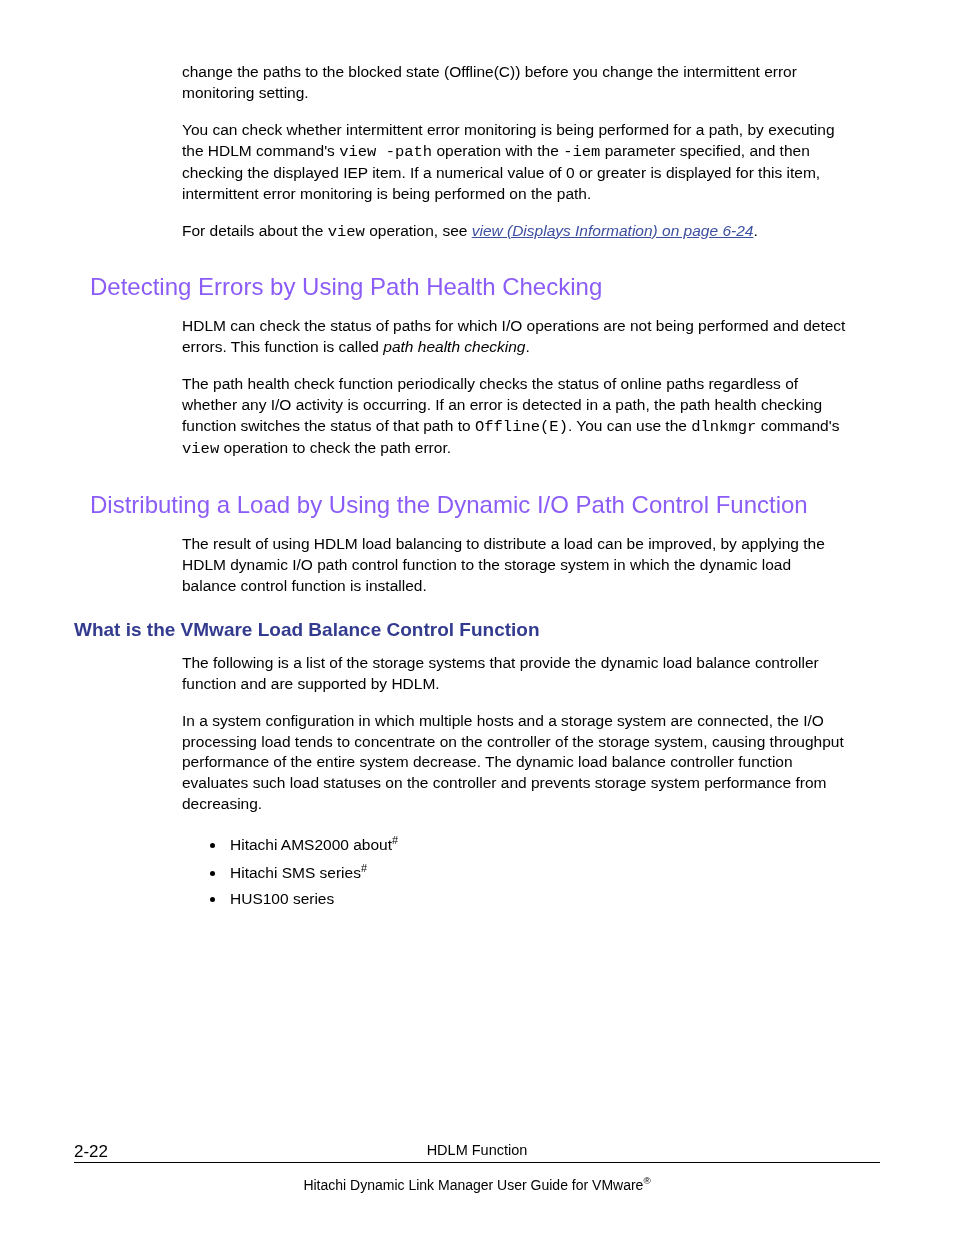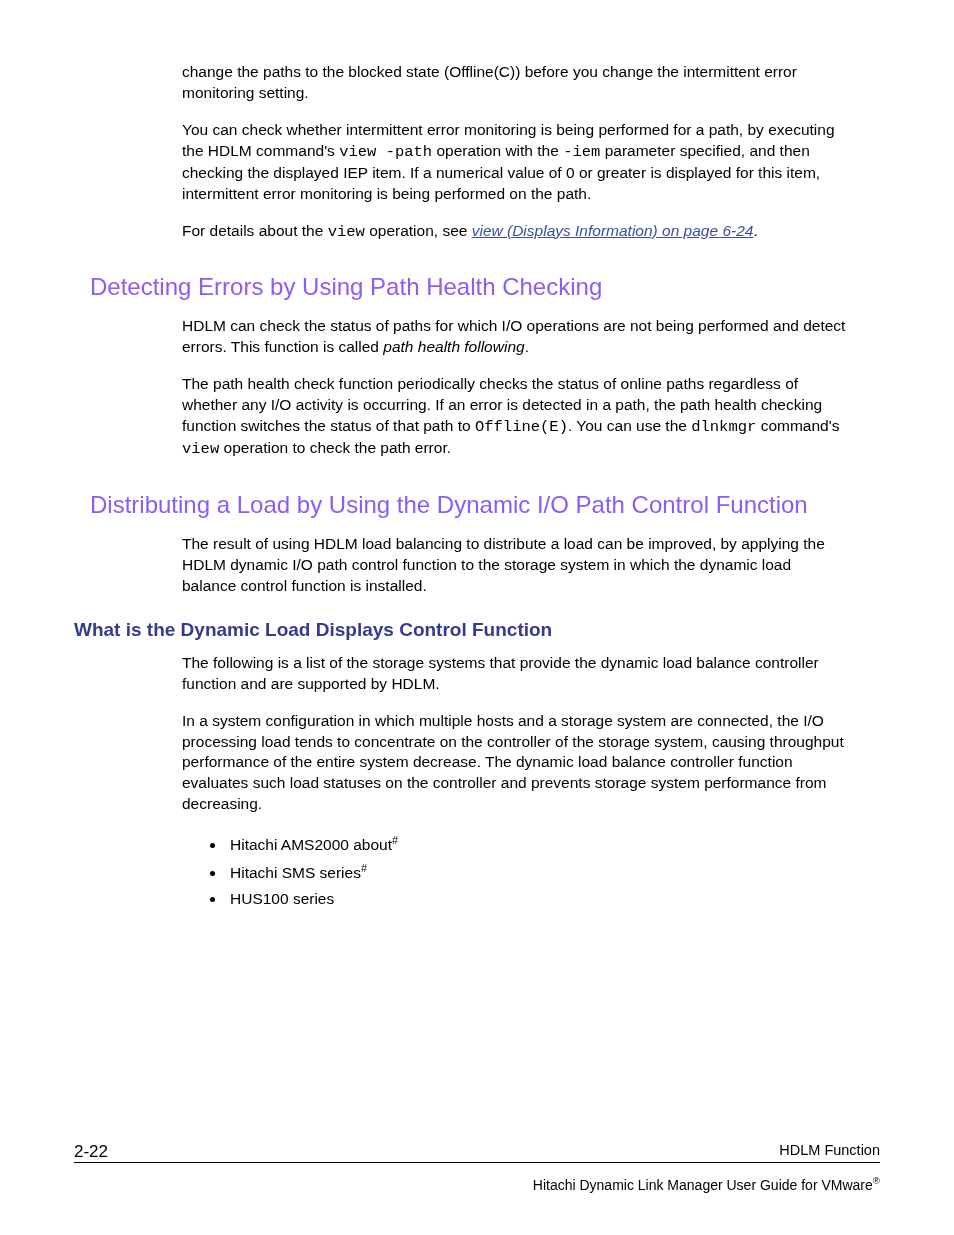--- a/index.html
+++ b/index.html
@@ -58,21 +58,21 @@
   li {
     font-size: 15.5px;
     line-height: 1.7;
     padding-left: 4px;
   }
   .footer {
     position: absolute;
     left: 74px;
     right: 74px;
     bottom: 42px;
-    text-align: right;
+    text-align: center;
     font-size: 14px;
   }
   .footer-rule {
     border: none;
     border-top: 1px solid #000;
     margin: 4px 0 2px 0;
   }
   .page-number {
     position: absolute;
     left: 0;
@@ -102,36 +102,36 @@
 
     <p>
       <span>For details about the </span><span class="mono">view</span><span> operation, see </span><a class="link">view (Displays Information) on page 6-24</a><span>.</span>
     </p>
   </div>
 
   <h1>Detecting Errors by Using Path Health Checking</h1>
 
   <div class="body-block">
     <p>
-      <span>HDLM can check the status of paths for which I/O operations are not being performed and detect errors. This function is called </span><span class="italic">path health following</span><span>.</span>
+      <span>HDLM can check the status of paths for which I/O operations are not being performed and detect errors. This function is called </span><span class="italic">path health checking</span><span>.</span>
     </p>
 
     <p>
       <span>The path health check function periodically checks the status of online paths regardless of whether any I/O activity is occurring. If an error is detected in a path, the path health checking function switches the status of that path to </span><span class="mono">Offline(E)</span><span>. You can use the </span><span class="mono">dlnkmgr</span><span> command's </span><span class="mono">view</span><span> operation to check the path error.</span>
     </p>
 
   </div>
 
   <h1>Distributing a Load by Using the Dynamic I/O Path Control Function</h1>
 
   <div class="body-block">
     <p>The result of using HDLM load balancing to distribute a load can be improved, by applying the HDLM dynamic I/O path control function to the storage system in which the dynamic load balance control function is installed.</p>
   </div>
 
-  <h2>What is the Dynamic Load Displays Control Function</h2>
+  <h2>What is the VMware Load Balance Control Function</h2>
 
   <div class="body-block">
     <p>The following is a list of the storage systems that provide the dynamic load balance controller function and are supported by HDLM.</p>
     <p>In a system configuration in which multiple hosts and a storage system are connected, the I/O processing load tends to concentrate on the controller of the storage system, causing throughput performance of the entire system decrease. The dynamic load balance controller function evaluates such load statuses on the controller and prevents storage system performance from decreasing.</p>
 
     <ul>
       <li>
         <span>Hitachi AMS2000 about</span><sup>#</sup>
       </li>
       <li>

